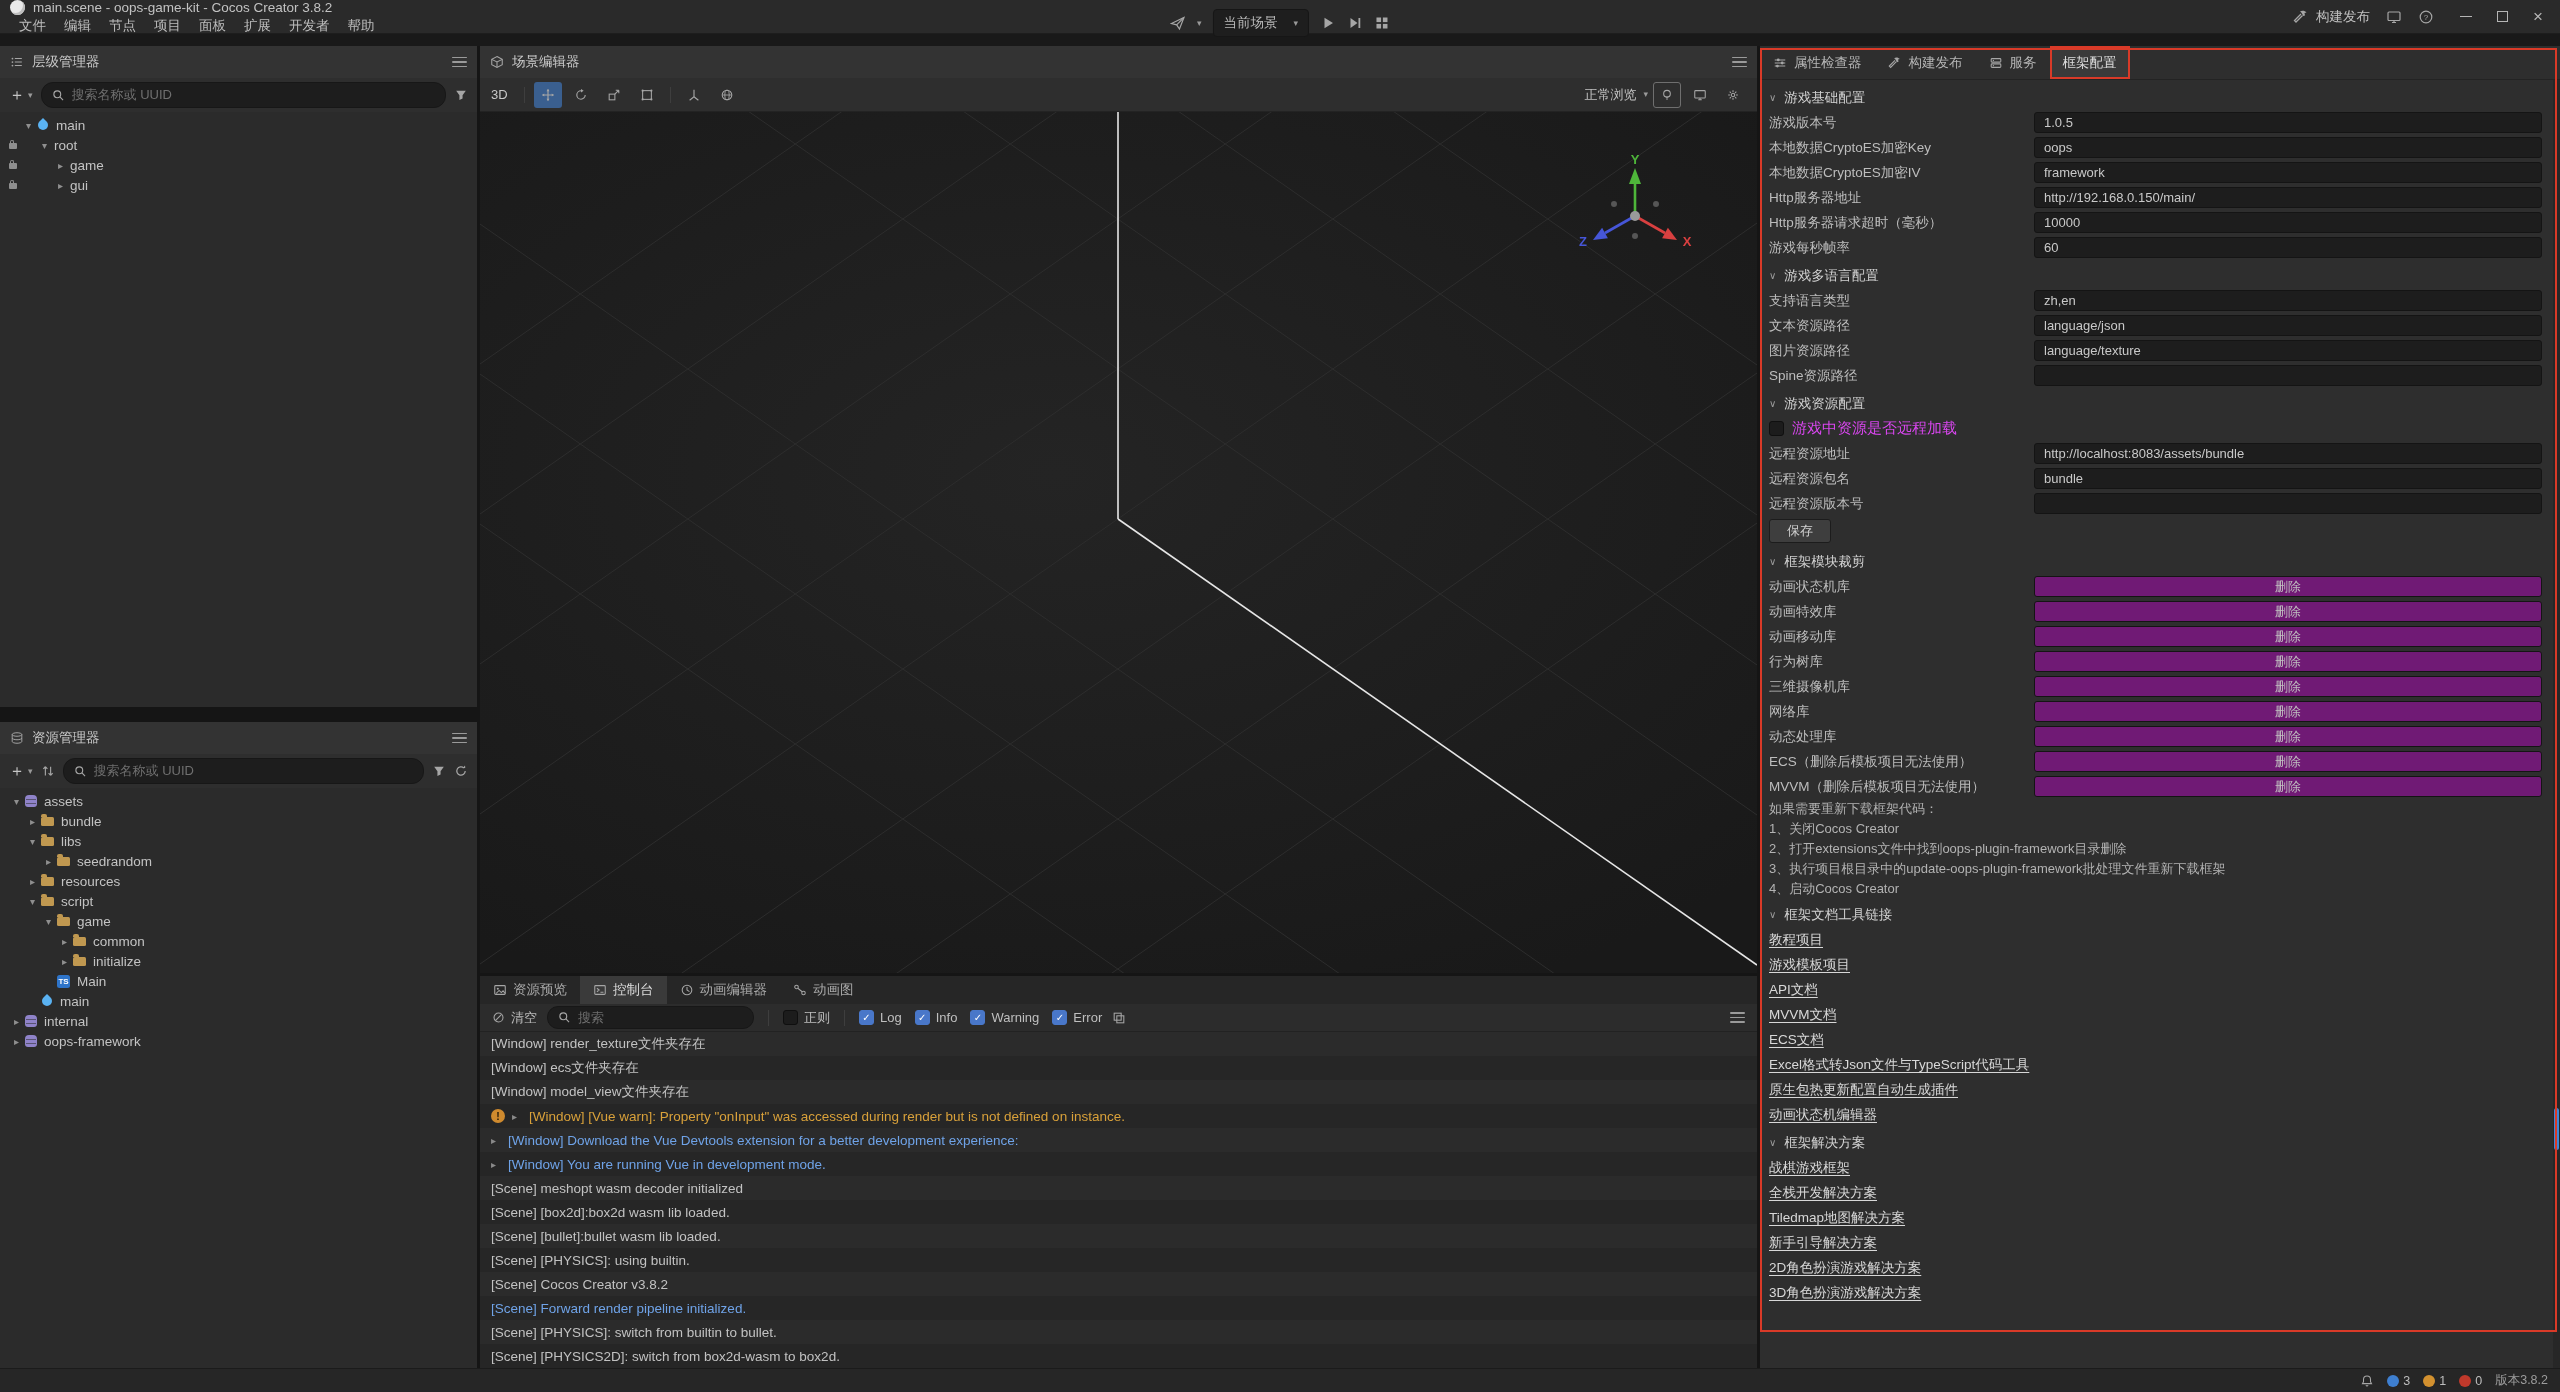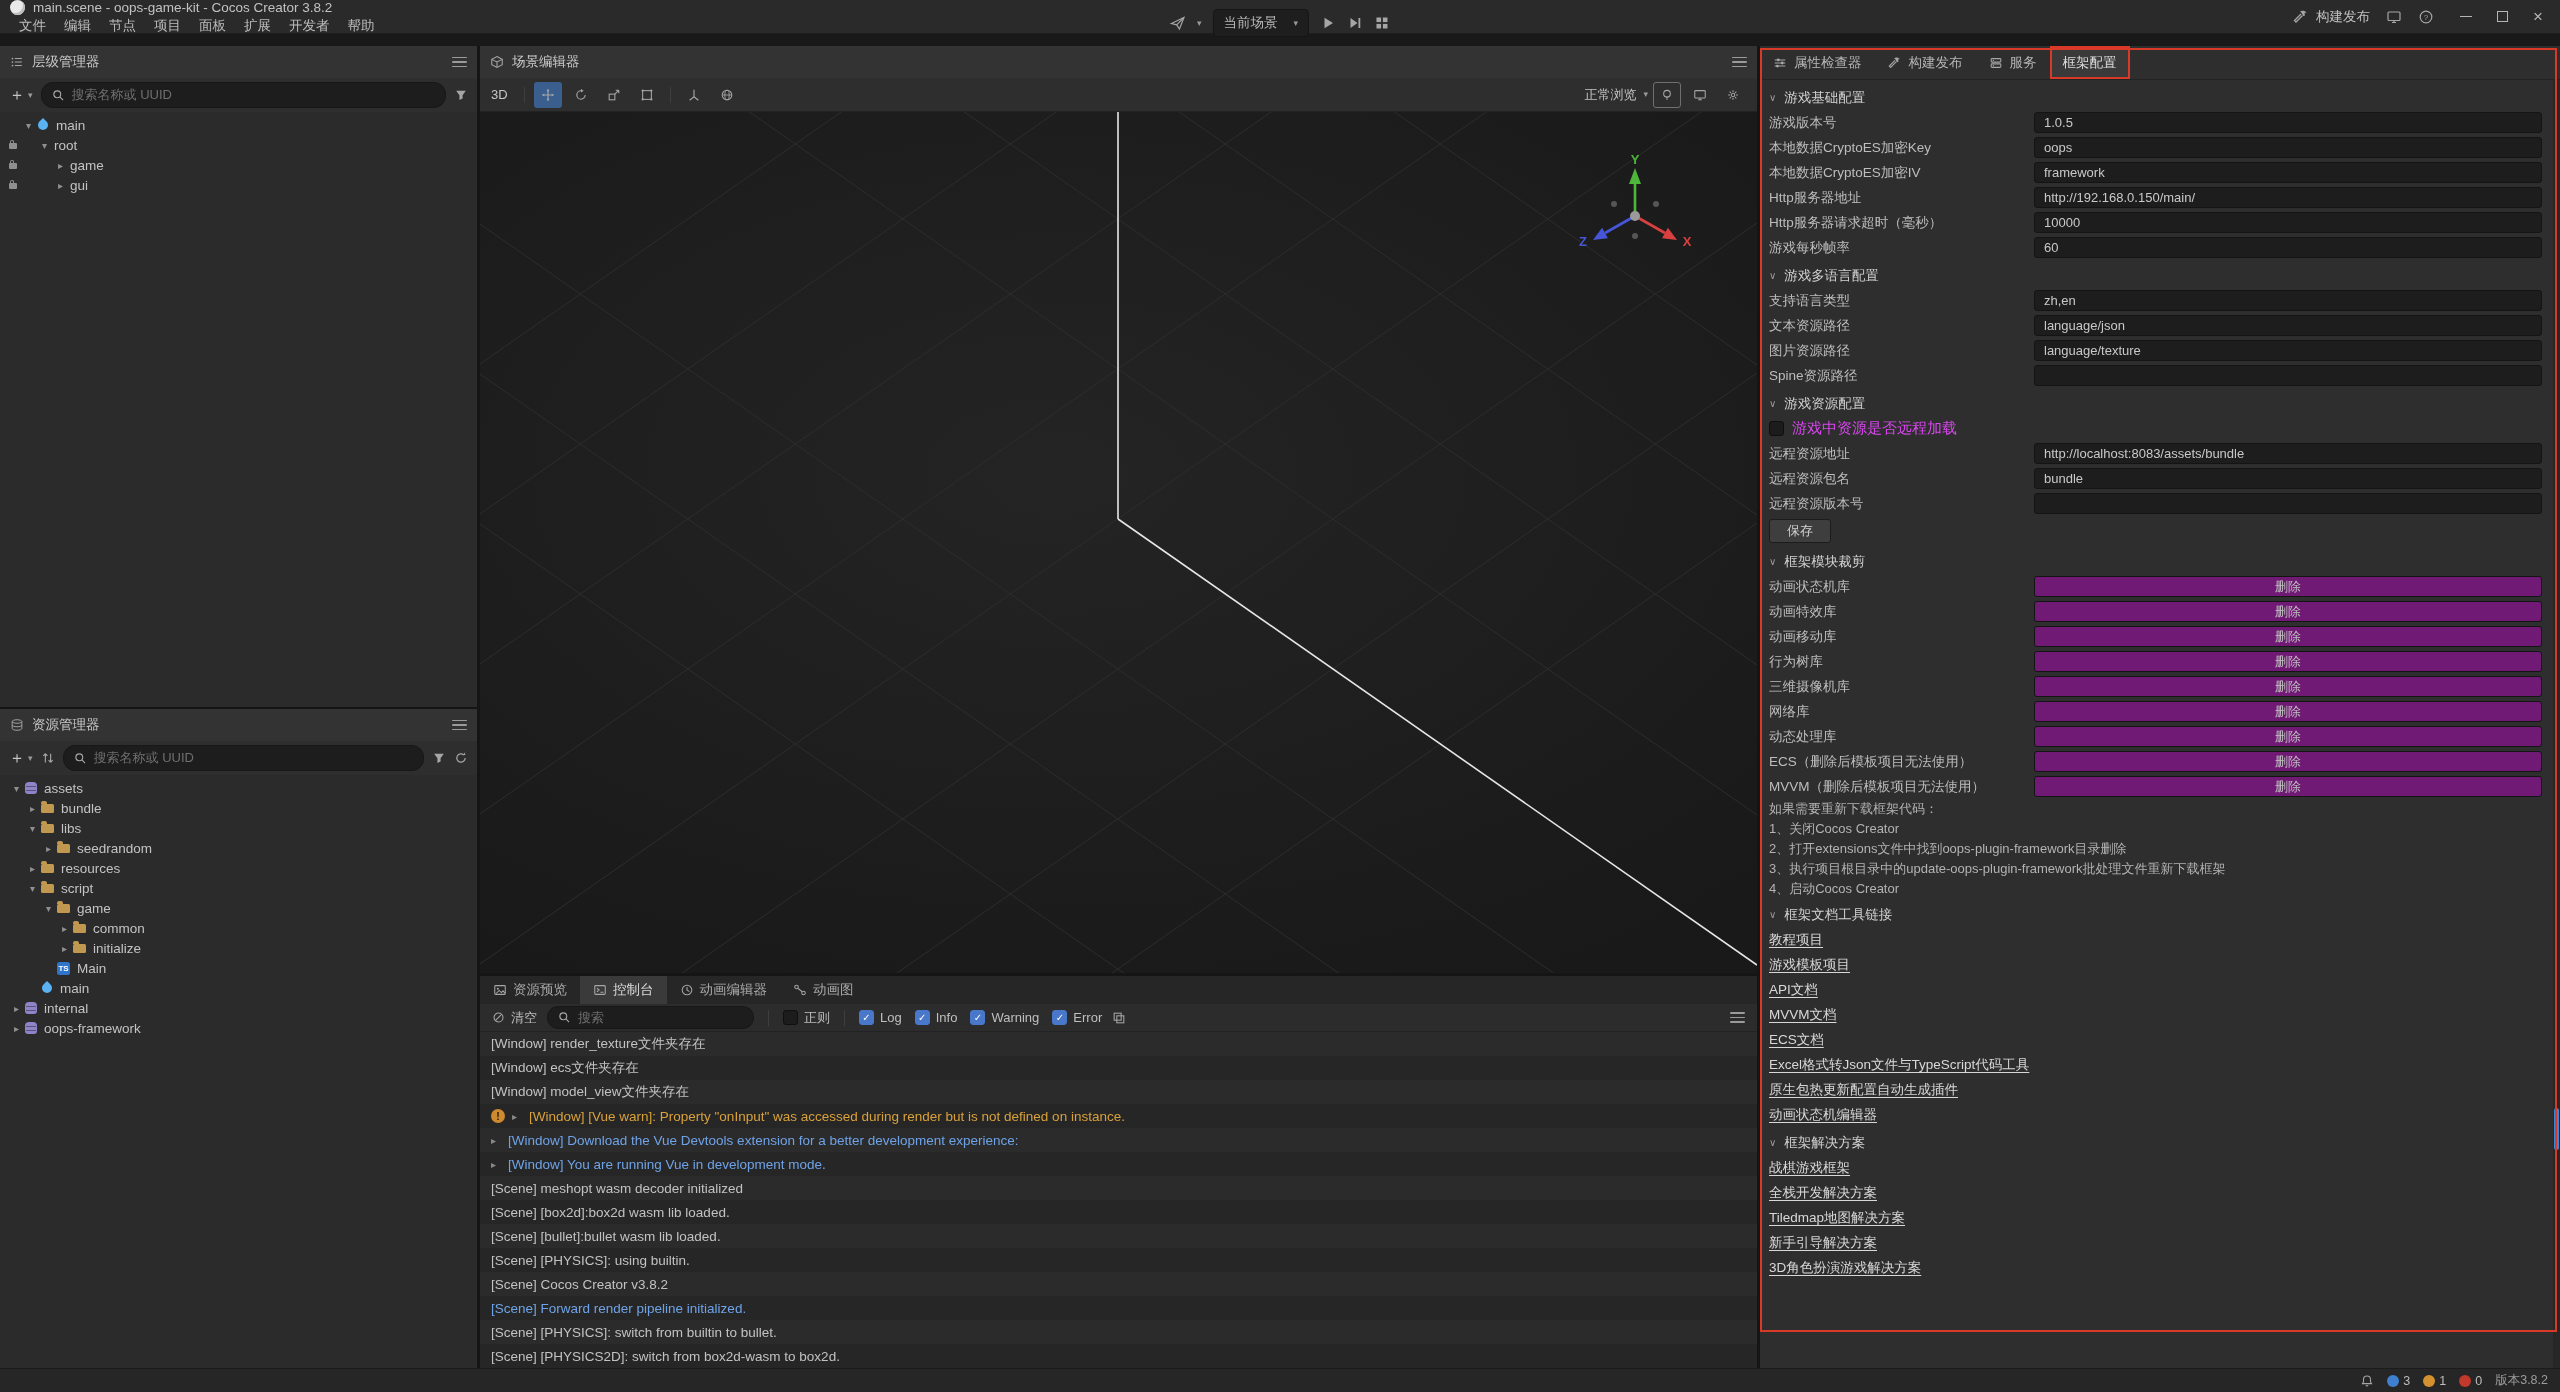--- a/index.html
+++ b/index.html
@@ -20,21 +20,21 @@
   .tb-right{margin-left:auto;display:flex;align-items:center;gap:16px;padding-right:14px}
   .build-btn{display:flex;gap:7px;align-items:center;font-size:13.5px;color:#c0c0c0}
   .win-controls{display:flex;gap:20px;margin-left:8px;align-items:center}
   .win-btn{display:inline-flex;align-items:center;justify-content:center;width:16px;height:16px;color:#b5b5b5}
   .min-bar{width:12px;height:1.8px;background:#b5b5b5}
   .max-box{width:9px;height:9px;border:1.4px solid #b5b5b5}
   .win-btn.close{font-size:17px}
 
   
   .main{position:absolute;top:46px;bottom:24px;left:0;right:0;display:flex;gap:3px;background:#151515}
-  .col-left{width:477px;flex:0 0 477px;display:flex;flex-direction:column;gap:2px}
+  .col-left{width:477px;flex:0 0 477px;display:flex;flex-direction:column;gap:15px}
   .col-center{flex:1;display:flex;flex-direction:column;gap:3px;min-width:0}
   .col-right{width:800px;flex:0 0 800px;position:relative}
   .panel{background:#2b2b2b;display:flex;flex-direction:column;overflow:hidden}
   .panel-header{height:32px;flex:0 0 32px;display:flex;align-items:center;gap:8px;padding:0 10px;background:#333;font-size:13.5px;color:#cacaca}
   .flex-sp{flex:1}
   .burger{width:15px;display:flex;flex-direction:column;gap:3px}
   .burger i{height:1.6px;background:#9a9a9a;border-radius:1px}
   .toolbar-row{height:34px;flex:0 0 34px;display:flex;align-items:center;gap:8px;padding:0 9px;background:#2e2e2e}
   .search-pill{flex:1;height:24px;background:#1d1d1d;border:1px solid #171717;border-radius:12px;display:flex;align-items:center;gap:7px;padding:0 10px;min-width:0}
   .placeholder{color:#6f6f6f;font-size:13px;white-space:nowrap;overflow:hidden}
@@ -928,20 +928,23 @@
             <div class="link-line">
               <a class="doc-link">全栈开发解决方案</a>
             </div>
             <div class="link-line">
               <a class="doc-link">Tiledmap地图解决方案</a>
             </div>
             <div class="link-line">
               <a class="doc-link">新手引导解决方案</a>
             </div>
             <div class="link-line">
+              <a class="doc-link">2D角色扮演游戏解决方案</a>
+            </div>
+            <div class="link-line">
               <a class="doc-link">3D角色扮演游戏解决方案</a>
             </div>
           </div>
         <div class="insp-sb">
             <div class="insp-sb-thumb"></div>
           </div>
       </div>
       <div class="red-frame"></div>
     </div>
   </div>

